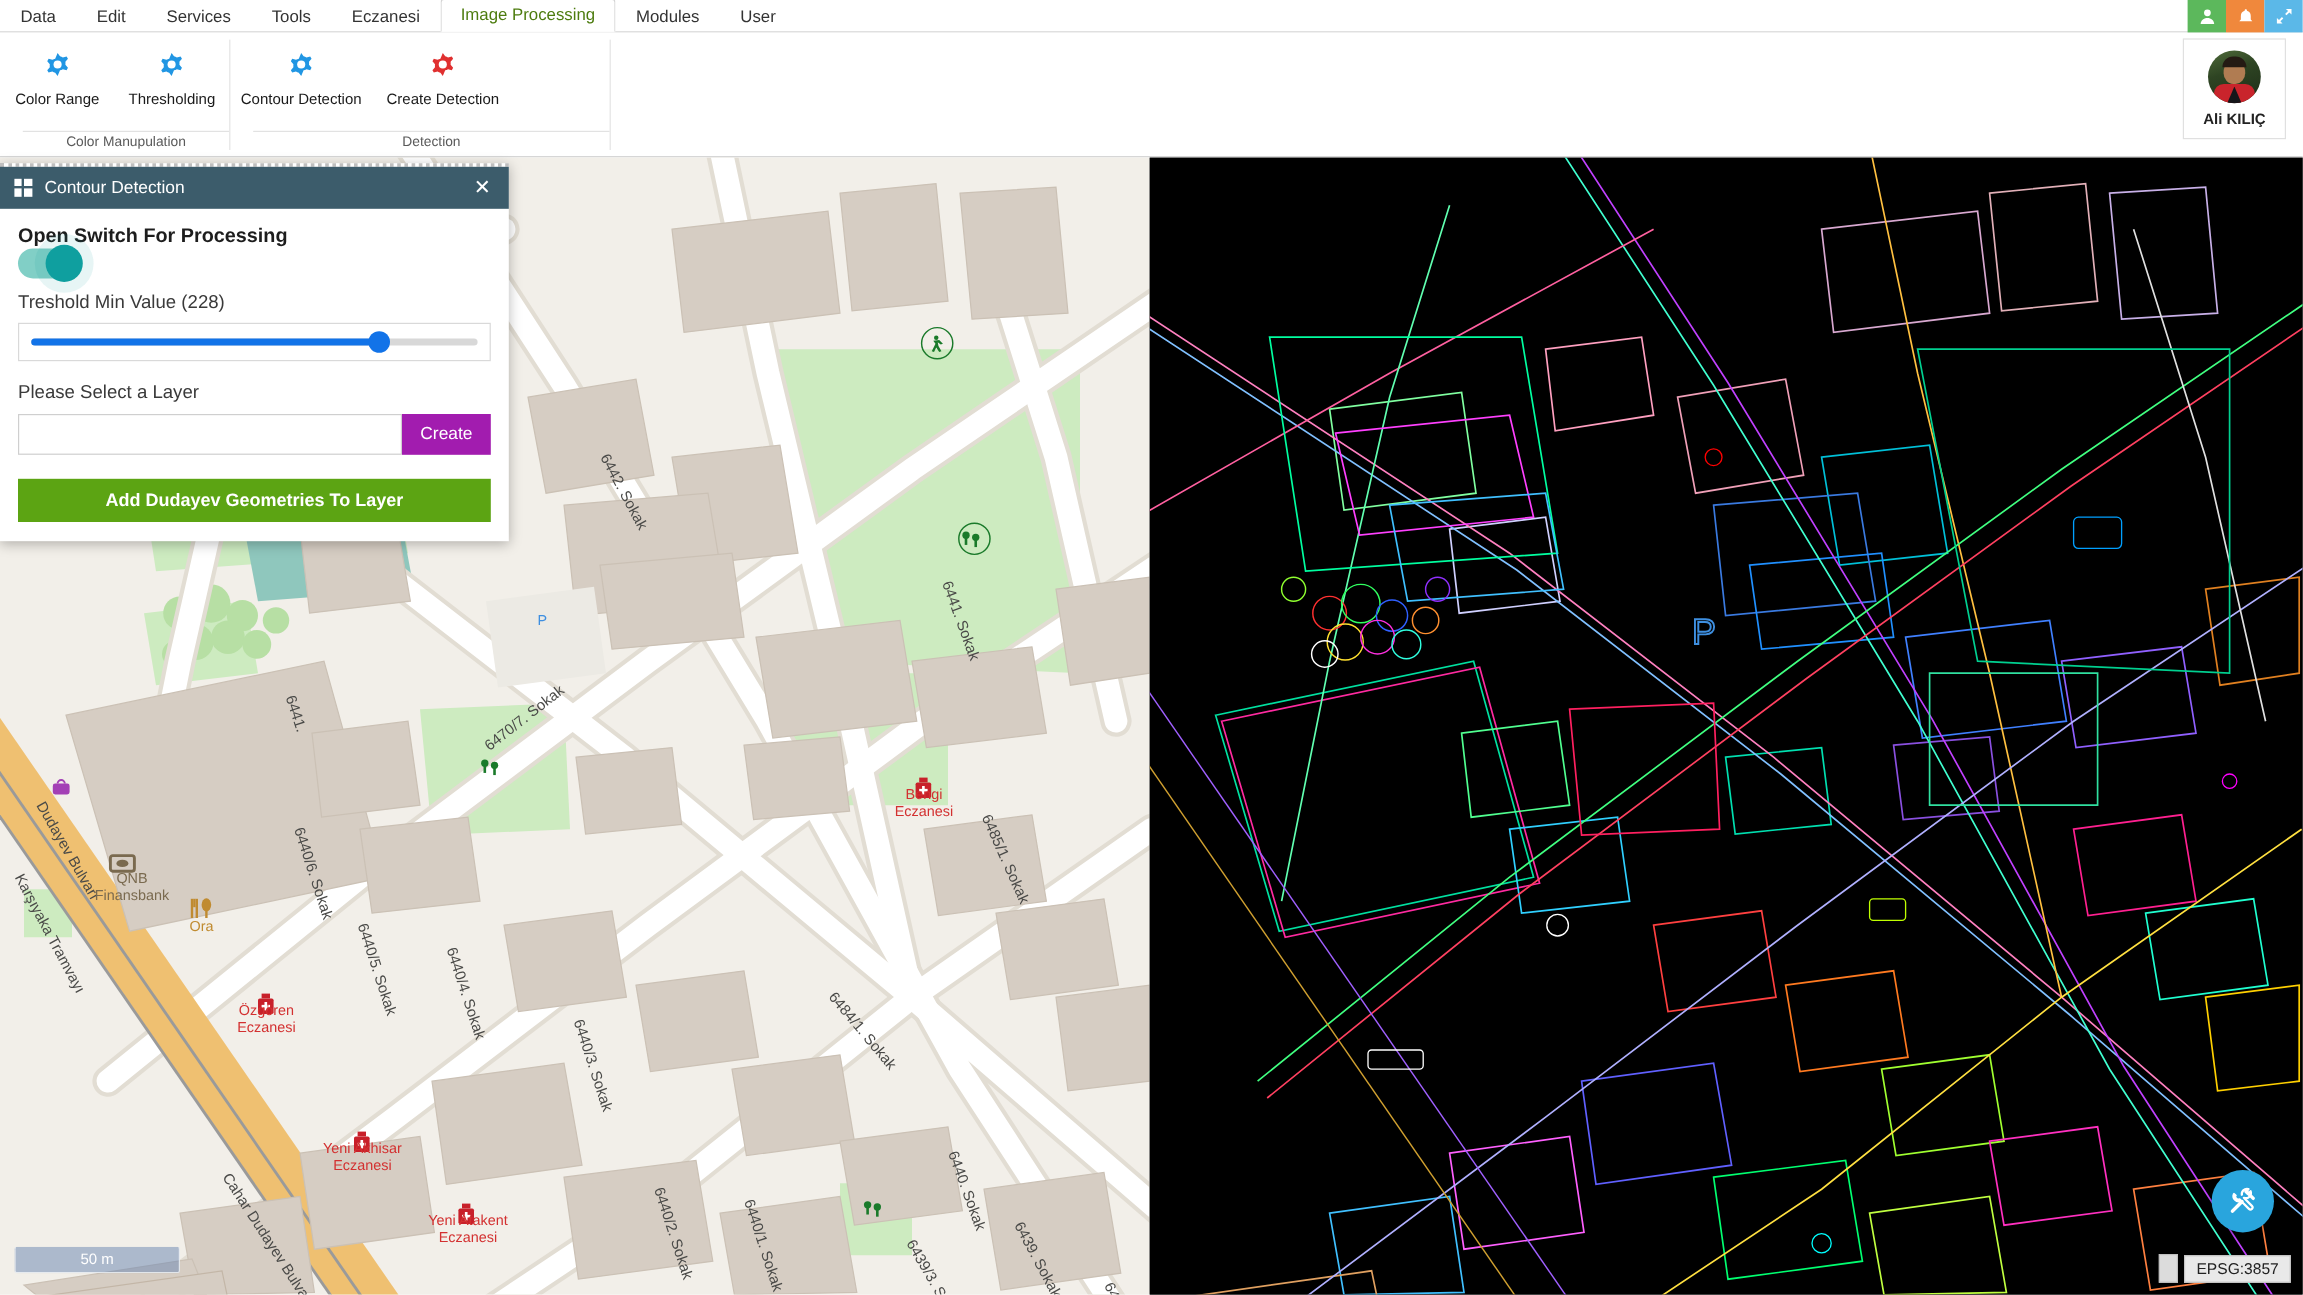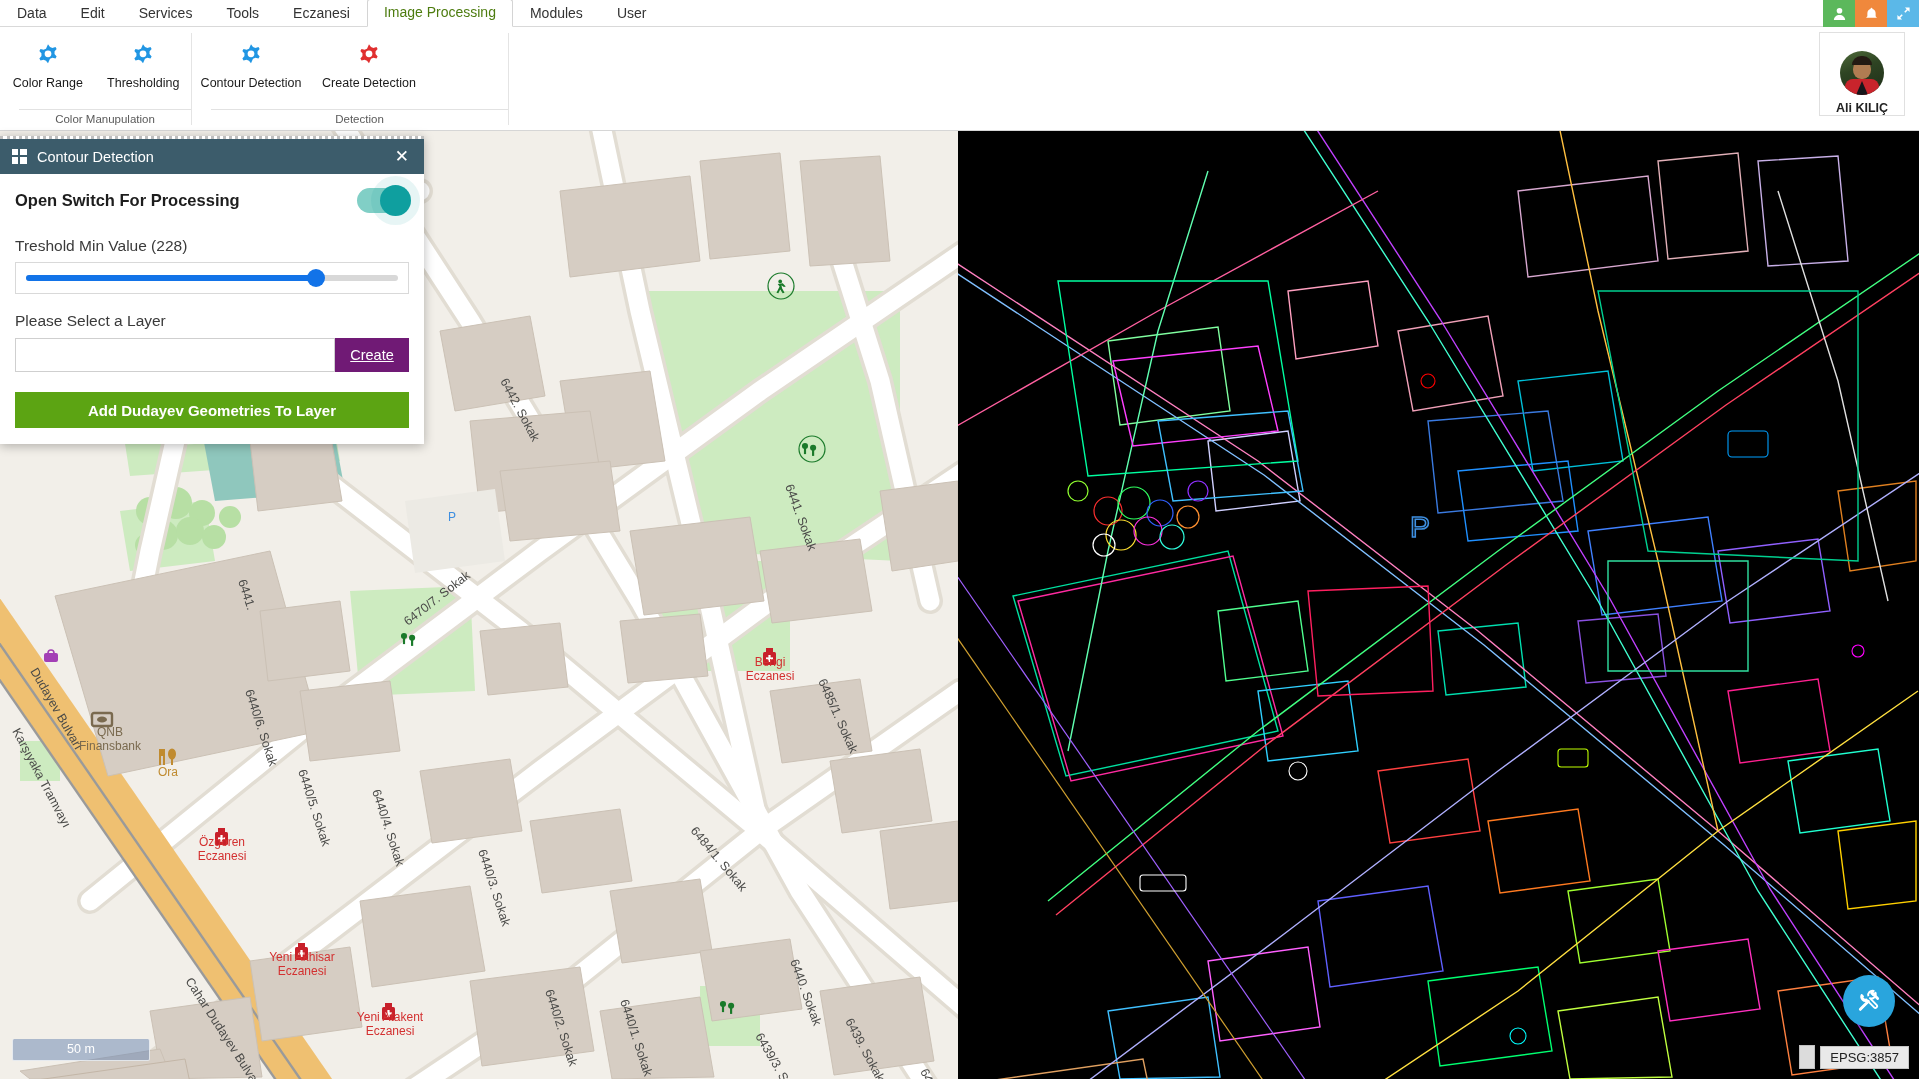--- a/index.html
+++ b/index.html
@@ -51,21 +51,21 @@
   .rgroup-title {
     text-align: center; font-size: 11.5px; color: #5a5a5a;
     border-top: 1px solid #e2e2e2; padding-top: 3px; height: 22px; margin-left: 19px;
   }
   .rdiv { position: absolute; top: 6px; width: 1px; height: 92px; background: #e4e4e4; }
 
   
   .usercard {
     position: absolute; right: 14px; top: 32px; width: 86px; height: 84px;
     border: 1px solid #e0e0e0; background: #fff; display: flex;
-    flex-direction: column; align-items: center; justify-content: flex-end; z-index: 36;
+    flex-direction: column; align-items: center; justify-content: center; z-index: 36;
   }
   .avatar {
     width: 44px; height: 44px; border-radius: 50%; overflow: hidden;
     background: linear-gradient(160deg,#4f6b3a 0%,#2e4423 40%,#1d2d17 100%);
     position: relative;
   }
   .avatar .head { position: absolute; left: 13px; top: 8px; width: 18px; height: 20px;
     border-radius: 50% 50% 45% 45%; background: #b07c52; }
   .avatar .hair { position: absolute; left: 12px; top: 5px; width: 20px; height: 9px;
     border-radius: 10px 10px 0 0; background: #241a13; }
@@ -110,21 +110,21 @@
   }
   .panel-head {
     height: 35px; background: #3c5c6b; color: #fff; display: flex;
     align-items: center; padding: 0 12px; cursor: move;
   }
   .panel-head .pico { width: 15px; height: 15px; margin-right: 10px; position: relative; }
   .panel-head .pico i { position: absolute; background: #fff; display: block; }
   .panel-head .ptitle { font-size: 14.5px; flex: 1; }
   .panel-head .pclose { font-size: 17px; cursor: pointer; line-height: 1; padding: 2px 3px; }
   .panel-body { padding: 14px 15px 16px 15px; }
-  .switch-row { display: flex; align-items: center; justify-content: space-between; margin-bottom: 24px; }
+  .switch-row { display: flex; align-items: flex-start; justify-content: space-between; margin-bottom: 12px; flex-direction: column; }
   .switch-label { font-size: 16.5px; font-weight: bold; color: #1d1d1d; }
   .toggle {
     width: 52px; height: 25px; border-radius: 14px; background: #81cfc6;
     position: relative; cursor: pointer;
   }
   .toggle .knob {
     position: absolute; right: -2px; top: -3px; width: 31px; height: 31px;
     border-radius: 50%; background: #0f9f9f;
     box-shadow: 0 0 0 9px rgba(15,159,159,.10);
   }
@@ -136,22 +136,22 @@
     position: absolute; top: -6px; width: 18px; height: 18px; border-radius: 50%;
     background: #1273e8; margin-left: -9px; cursor: pointer;
   }
   .sel-label { font-size: 15.5px; color: #3a3a3a; margin-bottom: 8px; }
   .sel-row { display: flex; margin-bottom: 20px; }
   .sel-input {
     flex: 1; height: 34px; border: 1px solid #cfcfcf; background: #fff;
     padding: 0 8px; font-size: 14px; font-family: "Liberation Sans", sans-serif;
   }
   .create-btn {
-    width: 74px; height: 34px; background: #701a75; color: #fff; border: none;
-    font-size: 14.5px; cursor: pointer; font-family: "Liberation Sans", sans-serif; text-decoration: underline;
+    width: 74px; height: 34px; background: #a21caf; color: #fff; border: none;
+    font-size: 14.5px; cursor: pointer; font-family: "Liberation Sans", sans-serif;
   }
   .green-btn {
     width: 100%; height: 36px; background: #5ca413; color: #fff; border: none;
     font-size: 15px; font-weight: bold; cursor: pointer;
     font-family: "Liberation Sans", sans-serif;
   }
 
   
   .mlabel { font-size: 12.5px; fill: #4a4a48; font-family: "Liberation Sans", sans-serif; }
   .poi-lbl { font-size: 12px; font-family: "Liberation Sans", sans-serif; }

